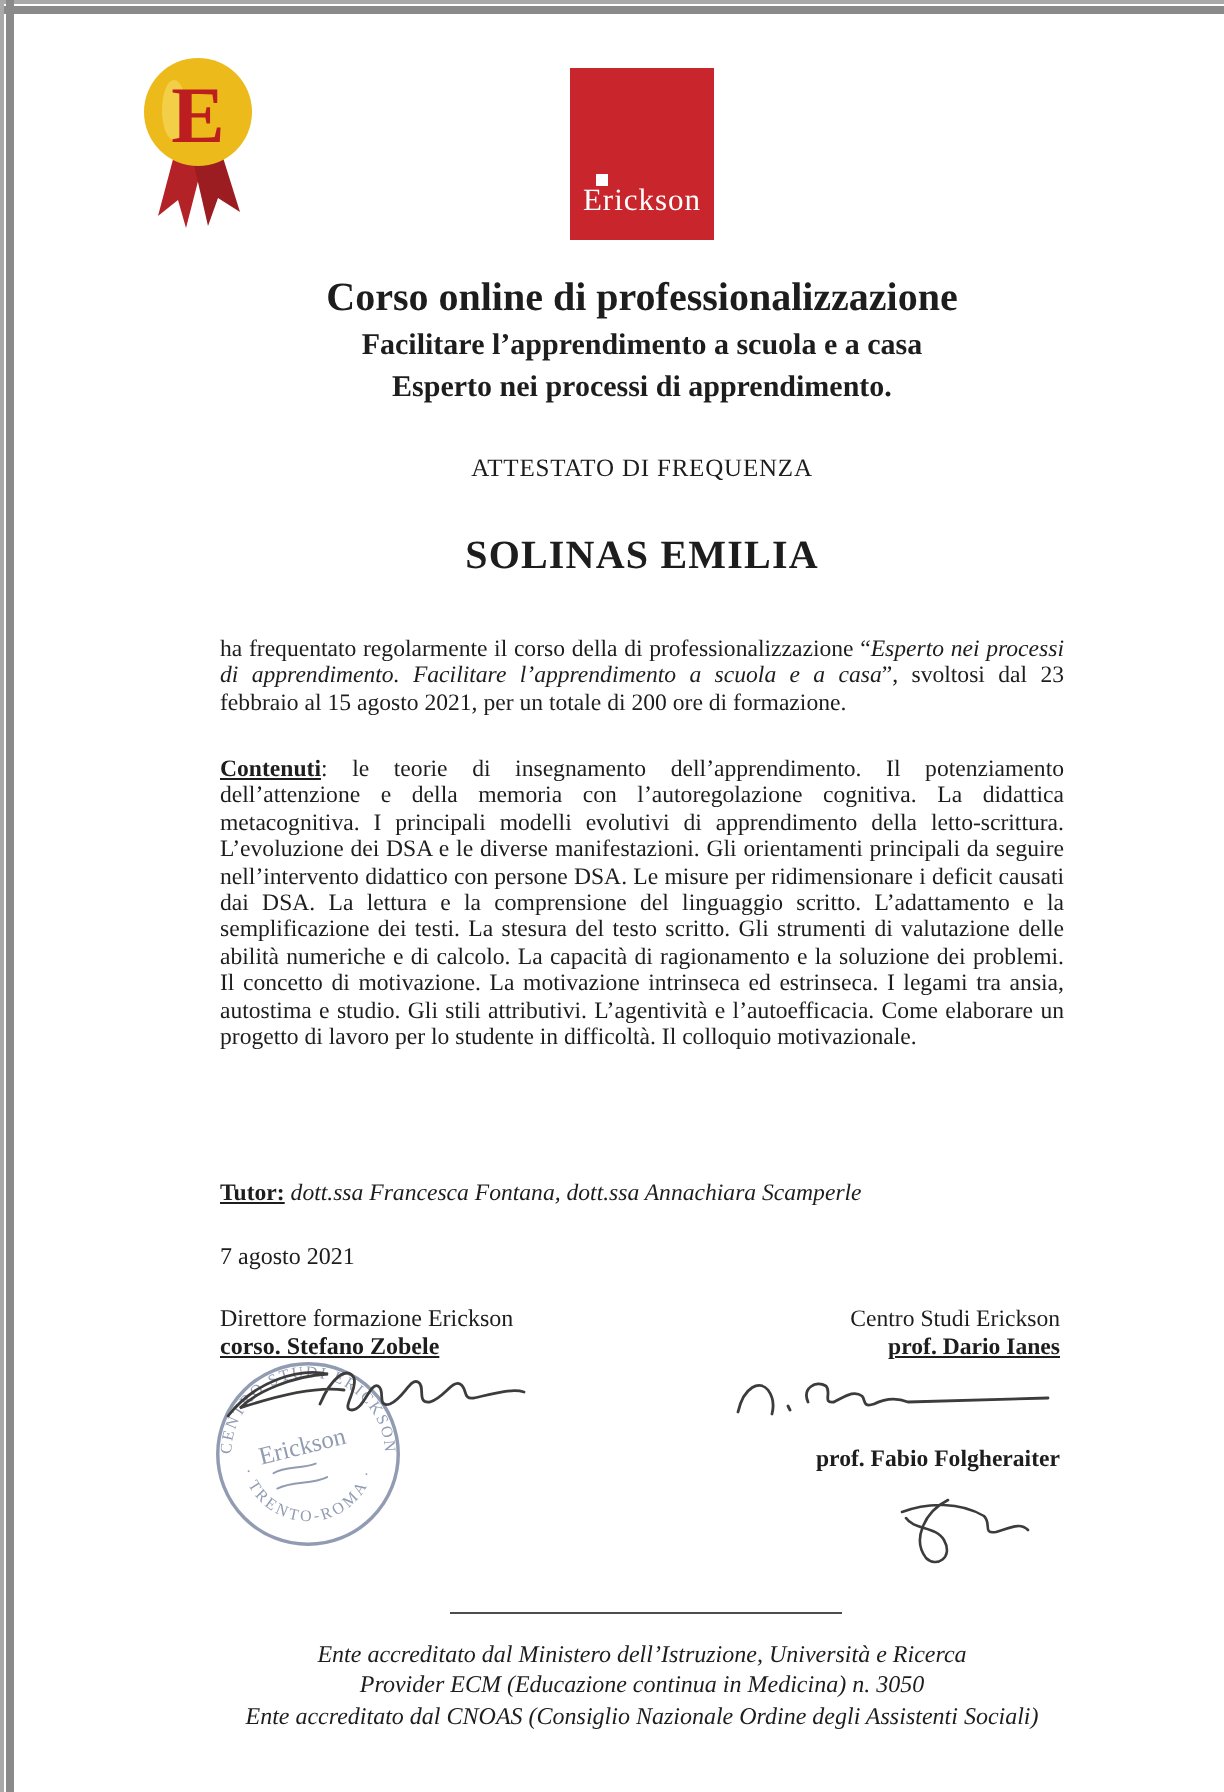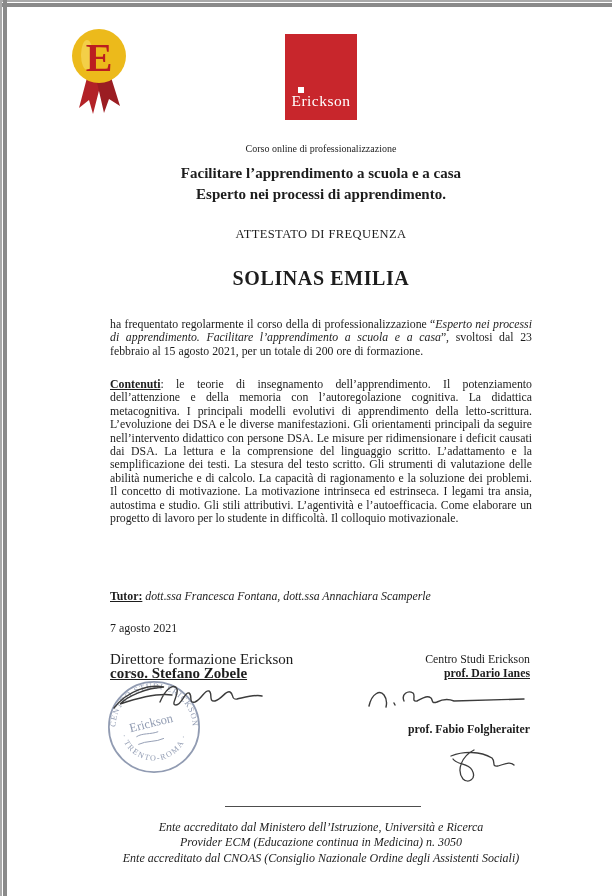--- a/index.html
+++ b/index.html
@@ -14,35 +14,35 @@
   .frame-left-thin{top:0;left:0;width:2px;height:896px;background:#a9a9a9;}
   .frame-left-thick{top:0;left:3px;width:4px;height:896px;background:#8a8a8a;}
 
   .medal{left:62px;top:26px;}
   .logo{left:285px;top:34px;width:72px;height:86px;background:#c8262c;}
   .logo .dot{position:absolute;left:13px;top:53px;width:6px;height:6px;background:#ffffff;}
   .logo .logo-text{position:absolute;bottom:10px;left:0;width:100%;text-align:center;
     color:#ffffff;font-size:15.5px;letter-spacing:0.5px;}
 
   .header{left:110px;top:139px;width:422px;text-align:center;}
-  .course-type{font-weight:normal;font-size:10px;line-height:20px;margin-bottom:4px;}
+  .course-type{font-weight:bold;font-size:20px;line-height:20px;margin-bottom:4px;}
   .course-title{font-weight:bold;font-size:15px;line-height:20.5px;}
   .cert-type{left:110px;top:227px;width:422px;text-align:center;font-size:12.5px;letter-spacing:0.4px;}
   .recipient{left:110px;top:267px;width:422px;text-align:center;font-weight:bold;font-size:20px;letter-spacing:0.6px;}
 
   .para{left:110px;width:422px;font-size:11.8px;line-height:13.4px;text-align:justify;}
   .p1{top:318px;}
   .p2{top:378px;}
   .bold{font-weight:bold;text-decoration:underline;}
   .ital{font-style:italic;}
 
   .tutor{left:110px;top:589px;width:422px;font-size:11.8px;}
   .date{left:110px;top:621px;width:200px;font-size:12px;}
 
-  .sig-left{left:110px;top:653px;width:230px;font-size:15px;line-height:13.8px;}
+  .sig-left{left:110px;top:653px;width:230px;font-size:12px;line-height:13.8px;}
   .sig-right{right:82px;top:653px;width:230px;font-size:11.8px;line-height:13.8px;text-align:right;}
   .sig-right2{right:82px;top:722px;width:230px;font-size:11.8px;text-align:right;font-weight:bold;}
 
   .stamp{left:106px;top:679px;opacity:0.8;}
   .sig-zobele{left:110px;top:678px;}
   .sig-ianes{left:364px;top:686px;}
   .sig-folg{left:444px;top:744px;}
 
   .divider{left:225px;top:806px;width:196px;height:0;border-top:1px solid #4d4d4d;}
   .footer{left:60px;top:820px;width:522px;text-align:center;font-style:italic;

